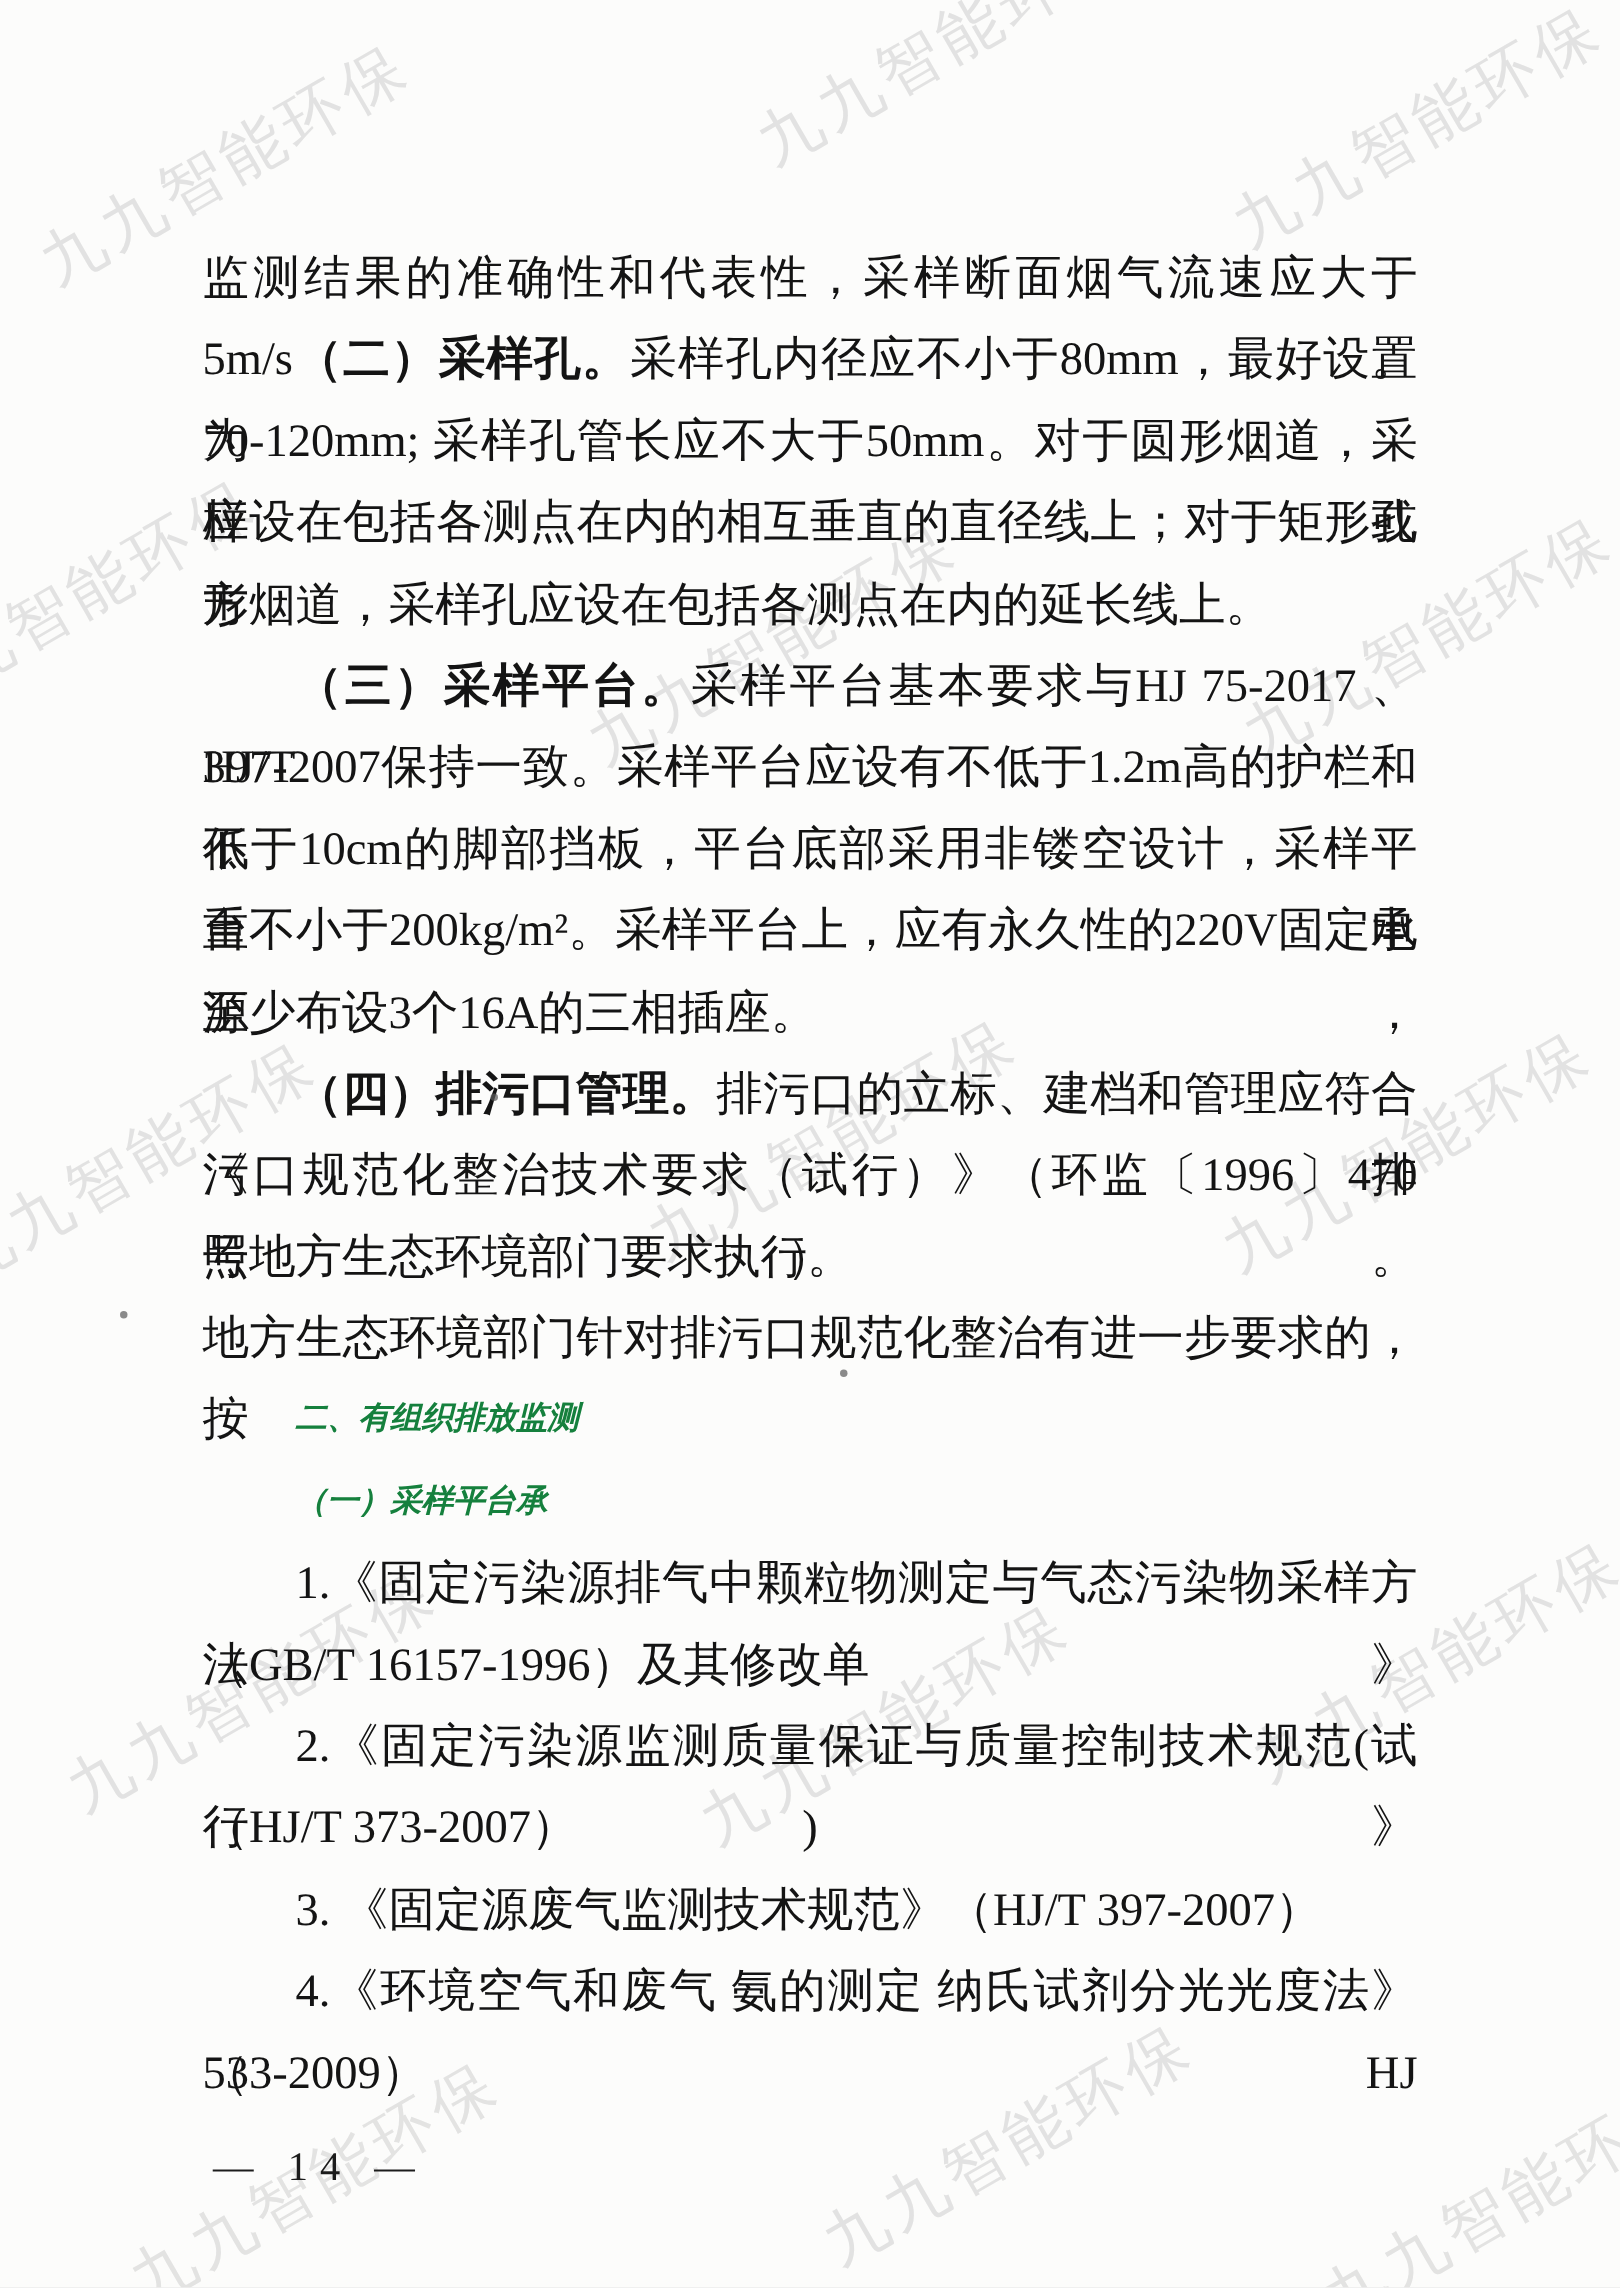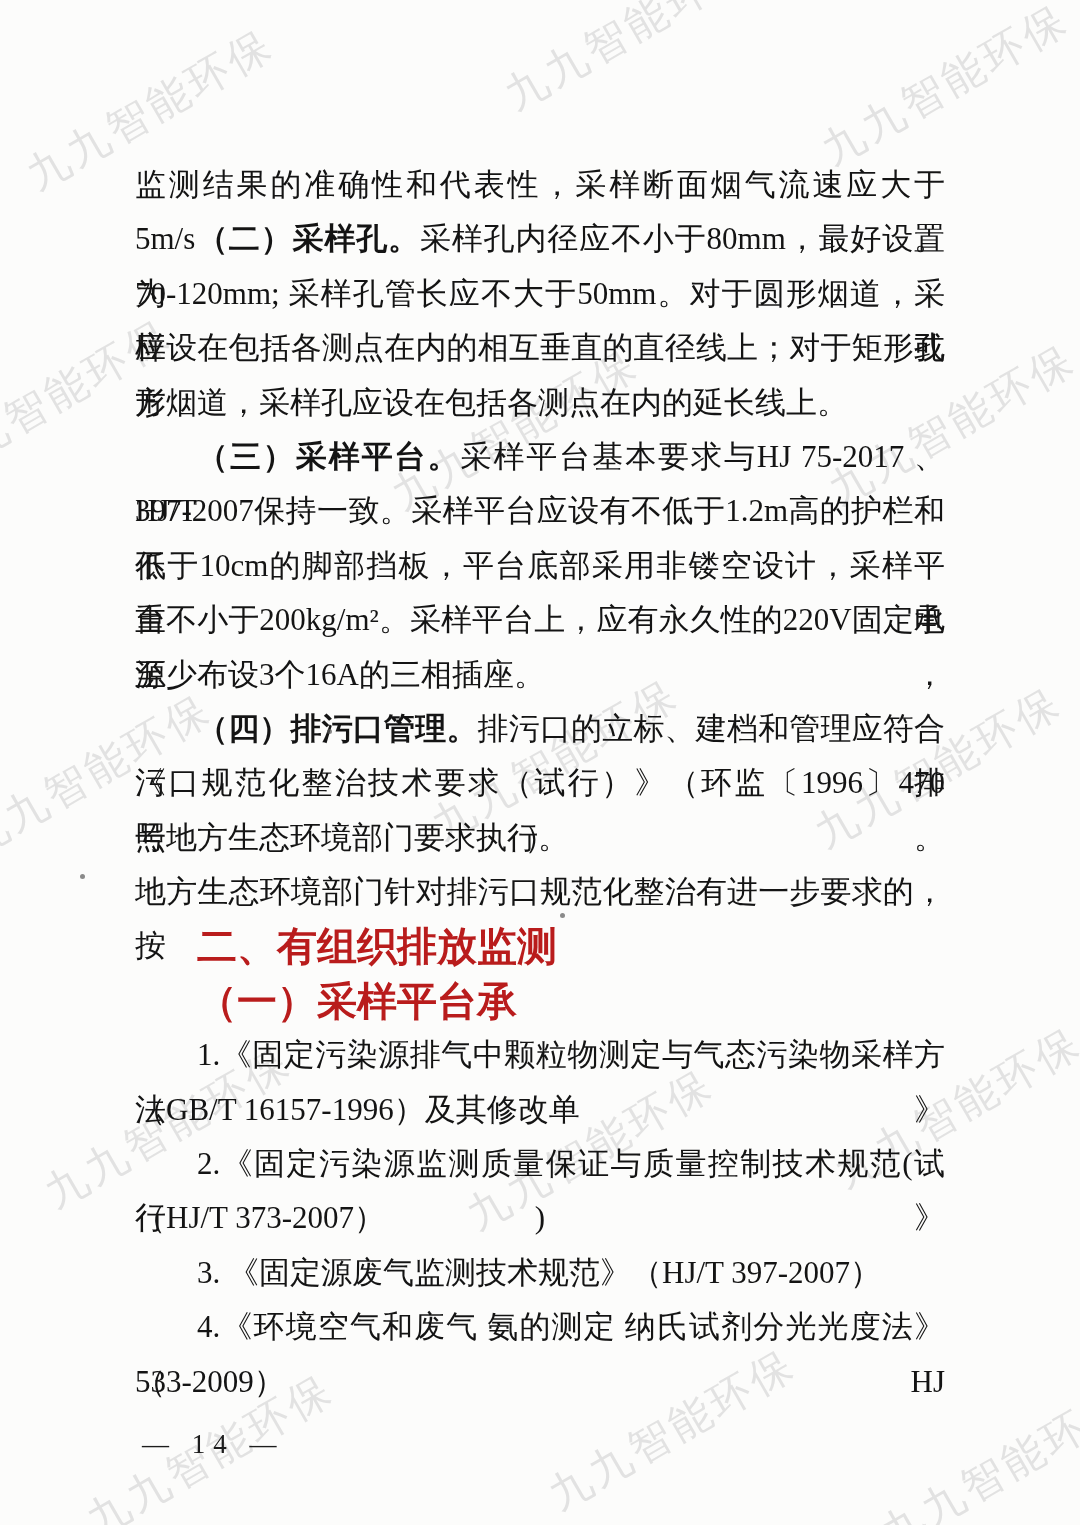--- a/index.html
+++ b/index.html
@@ -39,22 +39,23 @@
   }
   .line.justify {
     white-space: normal;
     text-align: justify;
     text-align-last: justify;
   }
   .line.indent { text-indent: 62px; }
   .line.heading {
     font-family: "Liberation Sans", "DejaVu Sans", sans-serif;
     font-weight: 700;
-    font-size: 40px;
-    color: #b91c1c;
+    font-size: 21px;
+    color: #15803d;
+    font-style: italic;
   }
   .seg.bold { font-weight: 700; }
   .page-number {
     position: absolute;
     left: 142px;
     top: 1398px;
     z-index: 2;
     font-size: 27px;
     letter-spacing: 8px;
     color: #1c1c1c;

